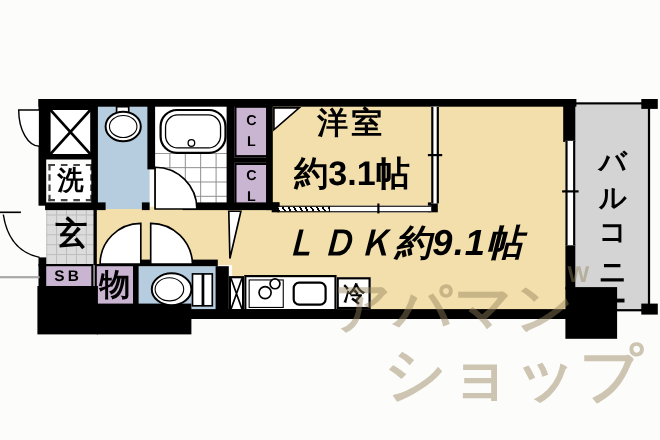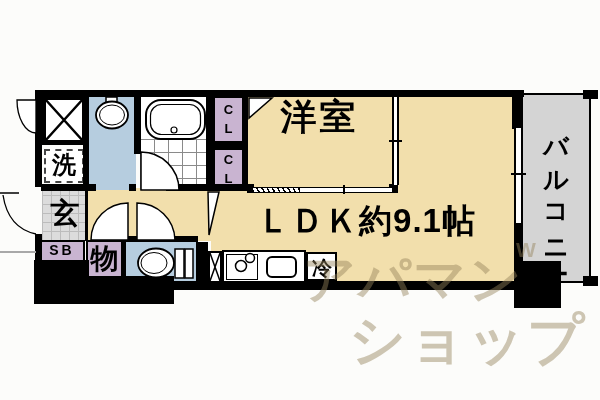--- a/index.html
+++ b/index.html
@@ -119,22 +119,23 @@
       <path d="M137,203 A38,38 0 0 1 175,240 L137,240 Z" fill="#fff" stroke-width="1.5"></path>
       <path d="M141,152 A38,38 0 0 1 179,190 L141,190 Z" fill="#fff" stroke-width="1.5"></path>
       <path d="M17,100 A19,33 0 0 0 36,133 L36,100 Z" fill="#fff" stroke-width="1.3"></path>
       <path d="M0,193 L19,193" stroke-width="1.5"></path>
       <path d="M3,195 Q8,228 36,234" stroke-width="1.3"></path>
       <polygon points="249,98 272,98 249,118" fill="#fff" stroke-width="1.5"></polygon>
       <polygon points="208,192 219,192 209,235" fill="#fff" stroke-width="1.5"></polygon>
     </g>
   </svg>
 
-  <div class="lbl" style="left:246px;top:97px;width:147px;font-size:36px;letter-spacing:3px;">洋室</div>
-  <div class="lbl" style="left:224px;top:203px;width:285px;font-size:33px;letter-spacing:1px;">ＬＤＫ約9.1帖</div>
+  <div class="lbl" style="left:246px;top:97px;width:147px;font-size:28px;letter-spacing:3px;">洋室</div>
+  <div class="lbl" style="left:240px;top:141px;width:160px;font-size:31px;">約3.1帖</div>
+  <div class="lbl" style="left:224px;top:203px;width:285px;font-size:33px;letter-spacing:1px;font-style:italic;">ＬＤＫ約9.1帖</div>
   <div class="lbl vtext" style="left:542px;top:104px;height:176px;font-size:25px;letter-spacing:7px;">バルコニー</div>
   <div class="lbl" style="left:47px;top:198px;width:36px;font-size:29px;">玄</div>
   <div class="lbl" style="left:87px;top:244px;width:35px;font-size:28px;">物</div>
   <div class="lbl" style="left:47px;top:152px;width:34px;font-size:24px;">洗</div>
   <div class="lbl" style="left:39px;top:243px;width:46px;font-size:14px;letter-spacing:3px;">SB</div>
   <div class="lbl" style="left:213px;top:101px;width:31px;font-size:13px;line-height:1.45;">
     <div>C</div>
     <div>L</div>
   </div>
   <div class="lbl" style="left:213px;top:151px;width:31px;font-size:13px;line-height:1.45;">

